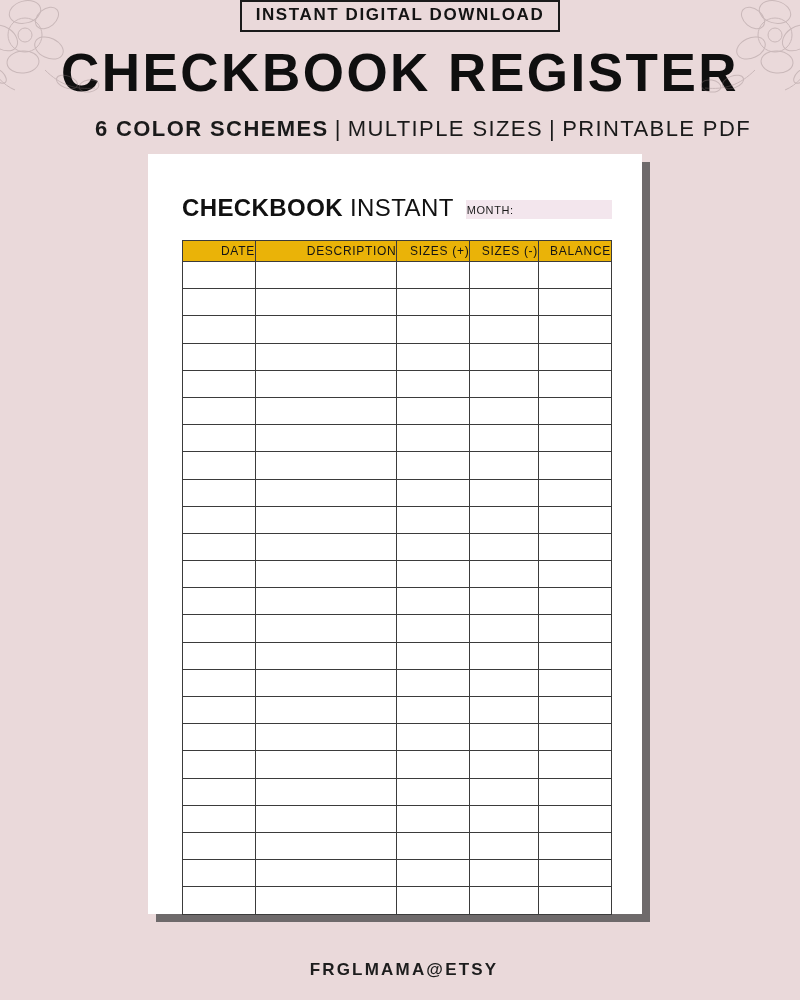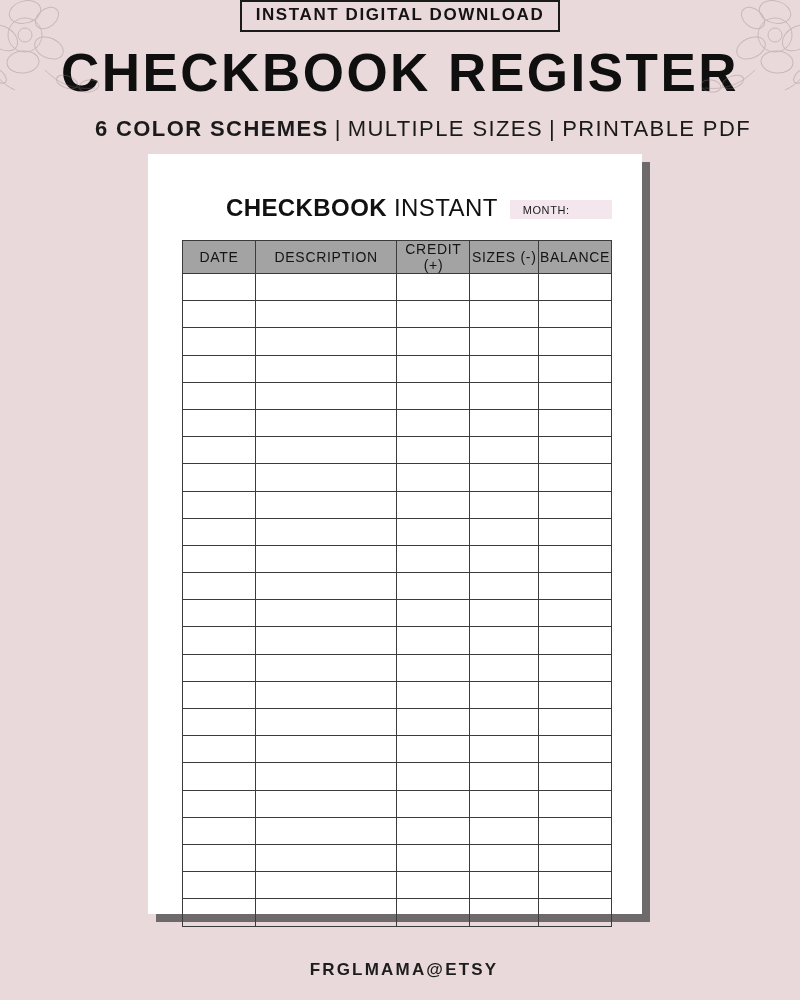--- a/index.html
+++ b/index.html
@@ -94,52 +94,52 @@
     display: flex;
     align-items: flex-end;
     gap: 12px;
   }
   .doc-title {
     font-size: 24px;
     letter-spacing: 0.4px;
     color: #111;
     white-space: nowrap;
   }
-  .doc-title b { font-weight: bold; margin-left: 44px; }
+  .doc-title b { font-weight: bold; }
   .doc-title span.light { font-weight: normal; }
   .month-box {
     background: #f3e6ed;
     height: 19px;
     flex: 1;
     display: flex;
     align-items: center;
-    padding-left: 13px;
+    padding-left: 1px;
     margin-bottom: 3px;
     font-size: 11px;
     letter-spacing: 0.6px;
     color: #1a1a1a;
   }
 
   
   table.register {
     border-collapse: collapse;
     width: 100%;
     margin-top: 18px;
     table-layout: fixed;
   }
   table.register th {
-    background: #a3a3a3;
+    background: #eab308;
     border: 1px solid #3b3b3b;
-    font-size: 14px;
+    font-size: 12px;
     font-weight: normal;
     letter-spacing: 0.7px;
     color: #141414;
     height: 20px;
     padding: 0;
-    text-align: center;
+    text-align: right;
   }
   table.register td {
     border: 1px solid #3b3b3b;
     height: 26.2px;
     padding: 0;
   }
   col.c-date { width: 17%; }
   col.c-desc { width: 33%; }
   col.c-credit { width: 17%; }
   col.c-debit { width: 16%; }
@@ -219,21 +219,21 @@
         <col class="c-date">
           <col class="c-desc">
           <col class="c-credit">
           <col class="c-debit">
           <col class="c-balance">
       </colgroup>
       <thead>
         <tr>
           <th>DATE</th>
           <th>DESCRIPTION</th>
-          <th>CREDIT (+)</th>
+          <th>SIZES (+)</th>
           <th>SIZES (-)</th>
           <th>BALANCE</th>
         </tr>
       </thead>
       <tbody id="register-body">
           <tr>
             <td></td>
             <td></td>
             <td></td>
             <td></td>

